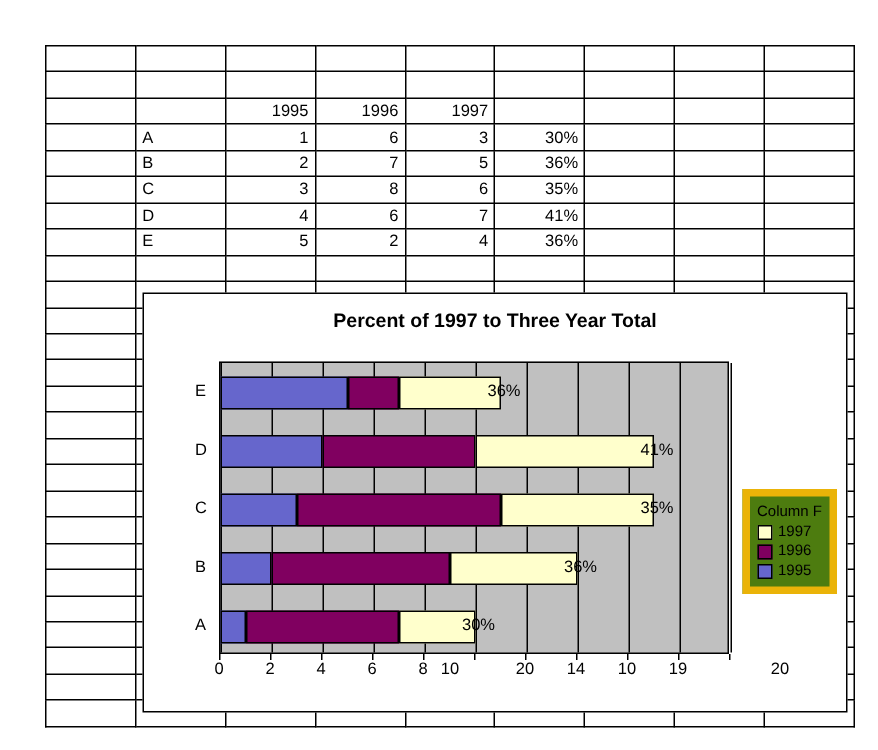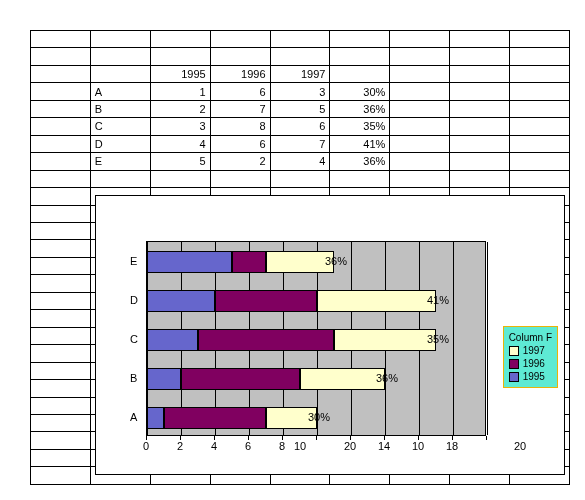--- a/index.html
+++ b/index.html
@@ -102,22 +102,22 @@
   .x-tick {
     position: absolute;
     font-size: 11px;
     top: 244px;
     transform: translateX(-50%);
   }
   .legend {
     position: absolute;
     right: 6px;
     top: 130px;
-    border: 1px solid #eab308;
-    background: #5eead4;
+    border: 5px solid #eab308;
+    background: #4d7c0f;
     padding: 3px 5px;
     font-size: 10px;
   }
   .legend-row {
     display: flex;
     align-items: center;
     gap: 4px;
     margin: 2px 0;
     white-space: nowrap;
   }
@@ -433,20 +433,21 @@
         <td></td>
         <td></td>
         <td></td>
         <td></td>
         <td></td>
       </tr>
     </tbody>
 </table>
 
 <div class="chart-box">
+  <div class="chart-title">Percent of 1997 to Three Year Total</div>
   <div class="plot-area" id="plot">
       <div class="grid-line" style="left: 0px;"></div>
       <div class="grid-line" style="left: 34px;"></div>
       <div class="grid-line" style="left: 68px;"></div>
       <div class="grid-line" style="left: 102px;"></div>
       <div class="grid-line" style="left: 136px;"></div>
       <div class="grid-line" style="left: 170px;"></div>
       <div class="grid-line" style="left: 204px;"></div>
       <div class="grid-line" style="left: 238px;"></div>
       <div class="grid-line" style="left: 272px;"></div>
@@ -518,17 +519,17 @@
     <div class="x-tick" style="left: 186px;">8</div>
     <div class="tick-mark" style="left: 186px;"></div>
     <div class="x-tick" style="left: 204px;">10</div>
     <div class="tick-mark" style="left: 220px;"></div>
     <div class="x-tick" style="left: 254px;">20</div>
     <div class="tick-mark" style="left: 254px;"></div>
     <div class="x-tick" style="left: 288px;">14</div>
     <div class="tick-mark" style="left: 288px;"></div>
     <div class="x-tick" style="left: 322px;">10</div>
     <div class="tick-mark" style="left: 322px;"></div>
-    <div class="x-tick" style="left: 356px;">18</div>
+    <div class="x-tick" style="left: 356px;">19</div>
     <div class="tick-mark" style="left: 356px;"></div>
     <div class="x-tick" style="left: 390px; margin-left: 34px;">20</div>
     <div class="tick-mark" style="left: 390px;"></div>
   </div>
 
 </body></html>

